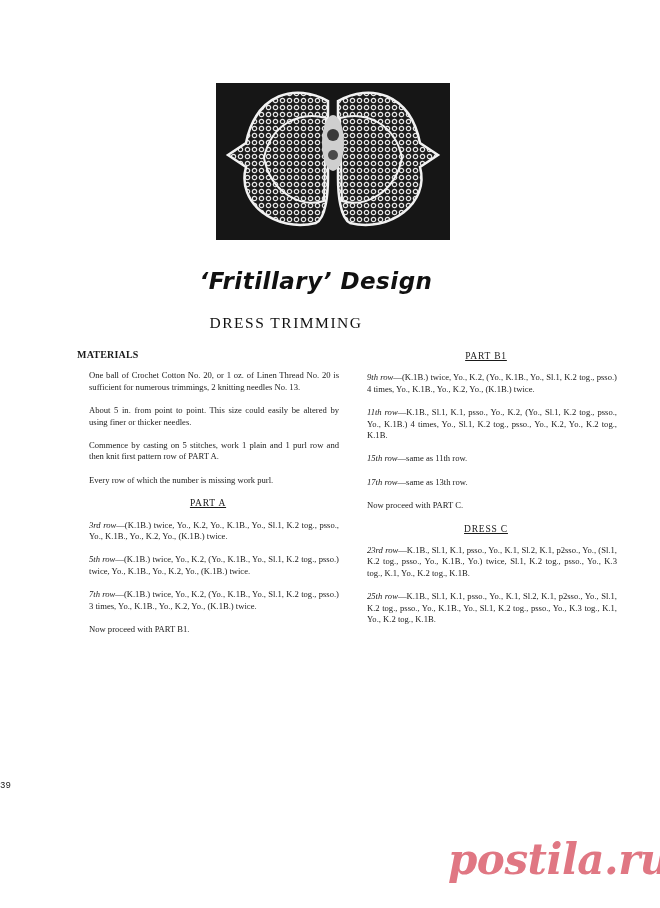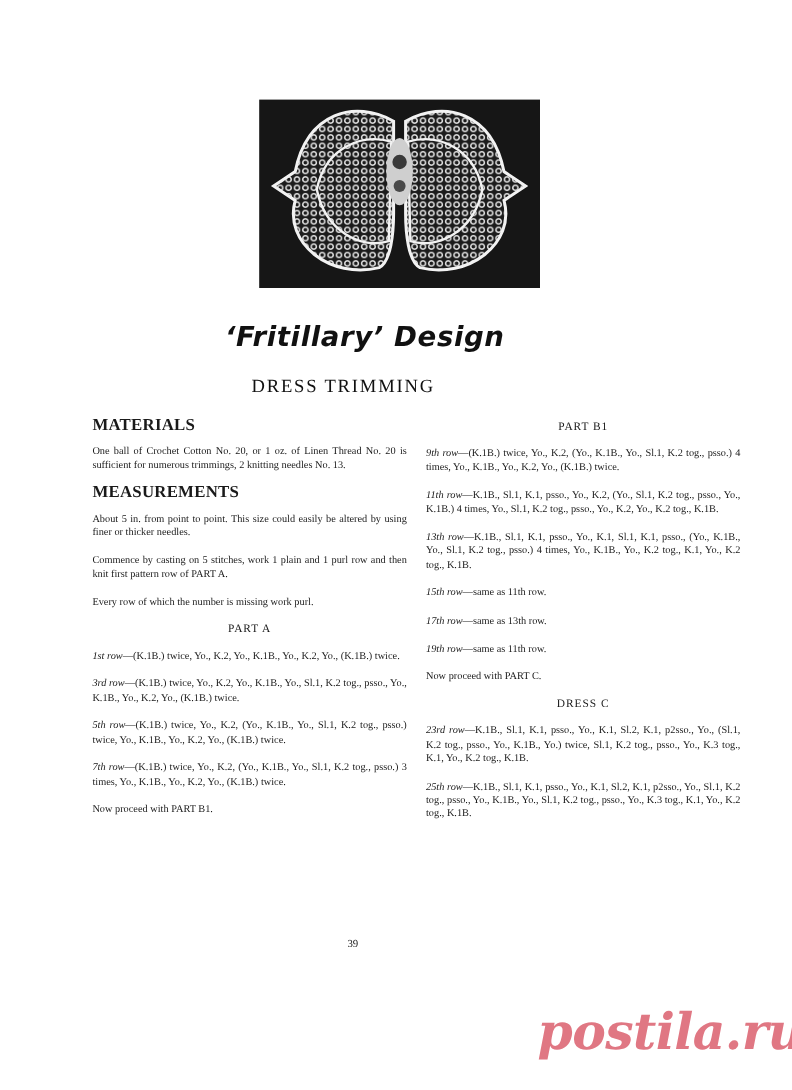--- a/index.html
+++ b/index.html
@@ -6,37 +6,37 @@
     body {
       width: 660px; height: 908px; background: #ffffff; position: relative; overflow: hidden;
       font-family: "Liberation Serif", "DejaVu Serif", serif; color: #1a1a1a;
     }
     .photo {
       position: absolute; left: 216px; top: 83px; width: 234px; height: 157px;
       background: #161616; overflow: hidden;
     }
     .photo svg { width: 100%; height: 100%; display: block; }
     .title {
-      position: absolute; left: 0; width: 608px; top: 268px; text-align: center;
+      position: absolute; left: 12px; width: 608px; top: 268px; text-align: center;
       font-family: "DejaVu Sans", "Liberation Sans", sans-serif; font-style: italic;
       font-weight: bold; font-size: 23px; letter-spacing: 0.5px; color: #111;
     }
     .subtitle {
       position: absolute; left: 0; width: 572px; top: 314px; text-align: center;
       font-size: 15.5px; letter-spacing: 1.5px; color: #111;
     }
     .col { position: absolute; top: 349px; width: 262px; font-size: 8.6px; line-height: 11.4px; }
     .col.left { left: 77px; }
     .col.right { left: 355px; top: 351px; width: 262px; }
-    .heading { font-weight: bold; font-size: 14px; margin: 0 0 10px 0; letter-spacing: 0.2px; }
-    .para { text-align: justify; margin: 0 0 12px 0; }
-    .part-title { text-align: center; font-size: 9.5px; letter-spacing: 0.8px; margin: 4px 0 10px 0; }
+    .heading { font-weight: bold; font-size: 10px; margin: 0 0 10px 0; letter-spacing: 0.2px; }
+    .para { text-align: justify; margin: 0 0 12px 12px; }
+    .part-title { text-align: center; font-size: 9.5px; letter-spacing: 0.8px; margin: 4px 0 10px 0; text-decoration: underline; }
     .row-label { font-style: italic; }
     .page-number {
-      position: absolute; left: 0; width: 588px; top: 781px; text-align: center; font-size: 9px;
+      position: absolute; left: 0; width: 588px; top: 781px; text-align: left; font-size: 9px; font-family: Liberation Mono, monospace;
     }
     .watermark {
       position: absolute; left: 448px; top: 835px;
       font-family: "DejaVu Serif", serif; font-style: italic; font-weight: bold;
       font-size: 42px; color: #e07783; letter-spacing: -0.5px;
     }
   </style>
 </head>
 <body>
 
@@ -63,30 +63,26 @@
   </svg>
 </div>
 
 <div class="title">‘Fritillary’ Design</div>
 <div class="subtitle">DRESS TRIMMING</div>
 
 <div class="col left">
   <div class="heading">MATERIALS</div>
   <div class="para">One ball of Crochet Cotton No. 20, or 1 oz. of Linen Thread No. 20 is sufficient for numerous trimmings, 2 knitting needles No. 13.</div>
 
-  <div class="heading">MEASUREMENTS</div>
   <div class="para">About 5 in. from point to point. This size could easily be altered by using finer or thicker needles.</div>
 
   <div class="para">Commence by casting on 5 stitches, work 1 plain and 1 purl row and then knit first pattern row of PART A.</div>
   <div class="para">Every row of which the number is missing work purl.</div>
 
   <div class="part-title">PART A</div>
-  <div class="para">
-    <span class="row-label">1st row</span><span>—(K.1B.) twice, Yo., K.2, Yo., K.1B., Yo., K.2, Yo., (K.1B.) twice.</span>
-  </div>
   <div class="para">
     <span class="row-label">3rd row</span><span>—(K.1B.) twice, Yo., K.2, Yo., K.1B., Yo., Sl.1, K.2 tog., psso., Yo., K.1B., Yo., K.2, Yo., (K.1B.) twice.</span>
   </div>
   <div class="para">
     <span class="row-label">5th row</span><span>—(K.1B.) twice, Yo., K.2, (Yo., K.1B., Yo., Sl.1, K.2 tog., psso.) twice, Yo., K.1B., Yo., K.2, Yo., (K.1B.) twice.</span>
   </div>
   <div class="para">
     <span class="row-label">7th row</span><span>—(K.1B.) twice, Yo., K.2, (Yo., K.1B., Yo., Sl.1, K.2 tog., psso.) 3 times, Yo., K.1B., Yo., K.2, Yo., (K.1B.) twice.</span>
   </div>
   <div class="para">Now proceed with PART B1.</div>
@@ -94,30 +90,24 @@
 
 <div class="col right">
   <div class="part-title" style="margin-top:0">PART B1</div>
   <div class="para">
     <span class="row-label">9th row</span><span>—(K.1B.) twice, Yo., K.2, (Yo., K.1B., Yo., Sl.1, K.2 tog., psso.) 4 times, Yo., K.1B., Yo., K.2, Yo., (K.1B.) twice.</span>
   </div>
   <div class="para">
     <span class="row-label">11th row</span><span>—K.1B., Sl.1, K.1, psso., Yo., K.2, (Yo., Sl.1, K.2 tog., psso., Yo., K.1B.) 4 times, Yo., Sl.1, K.2 tog., psso., Yo., K.2, Yo., K.2 tog., K.1B.</span>
   </div>
   <div class="para">
-    <span class="row-label">13th row</span><span>—K.1B., Sl.1, K.1, psso., Yo., K.1, Sl.1, K.1, psso., (Yo., K.1B., Yo., Sl.1, K.2 tog., psso.) 4 times, Yo., K.1B., Yo., K.2 tog., K.1, Yo., K.2 tog., K.1B.</span>
-  </div>
-  <div class="para">
     <span class="row-label">15th row</span><span>—same as 11th row.</span>
   </div>
   <div class="para">
     <span class="row-label">17th row</span><span>—same as 13th row.</span>
-  </div>
-  <div class="para">
-    <span class="row-label">19th row</span><span>—same as 11th row.</span>
   </div>
   <div class="para">Now proceed with PART C.</div>
 
   <div class="part-title">DRESS C</div>
   <div class="para">
     <span class="row-label">23rd row</span><span>—K.1B., Sl.1, K.1, psso., Yo., K.1, Sl.2, K.1, p2sso., Yo., (Sl.1, K.2 tog., psso., Yo., K.1B., Yo.) twice, Sl.1, K.2 tog., psso., Yo., K.3 tog., K.1, Yo., K.2 tog., K.1B.</span>
   </div>
   <div class="para">
     <span class="row-label">25th row</span><span>—K.1B., Sl.1, K.1, psso., Yo., K.1, Sl.2, K.1, p2sso., Yo., Sl.1, K.2 tog., psso., Yo., K.1B., Yo., Sl.1, K.2 tog., psso., Yo., K.3 tog., K.1, Yo., K.2 tog., K.1B.</span>
   </div>

